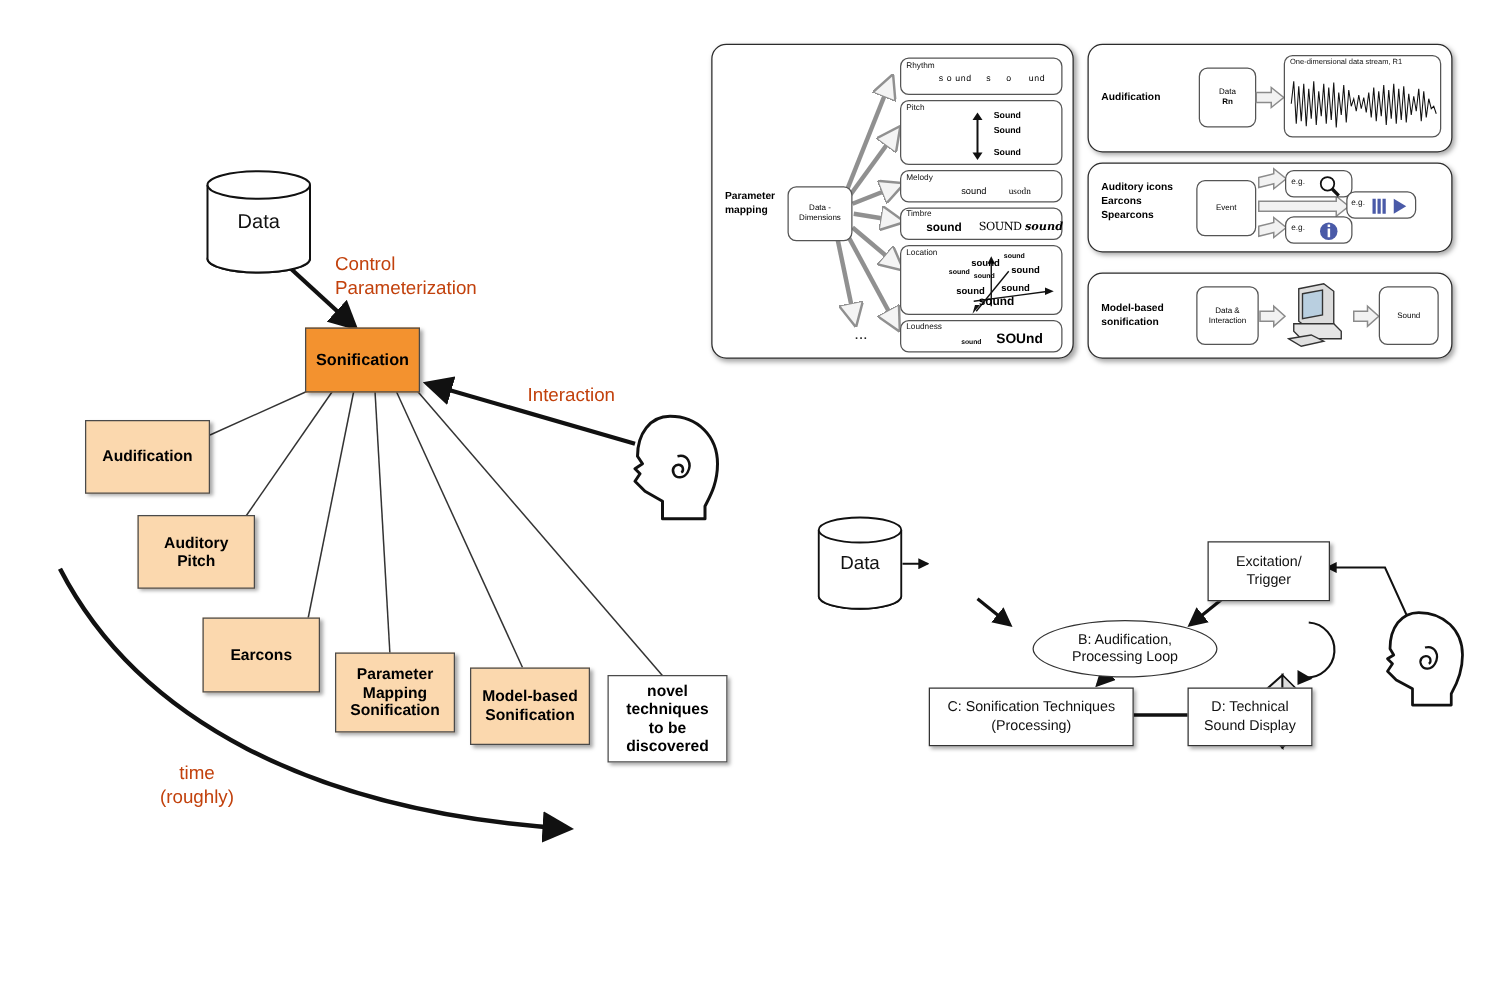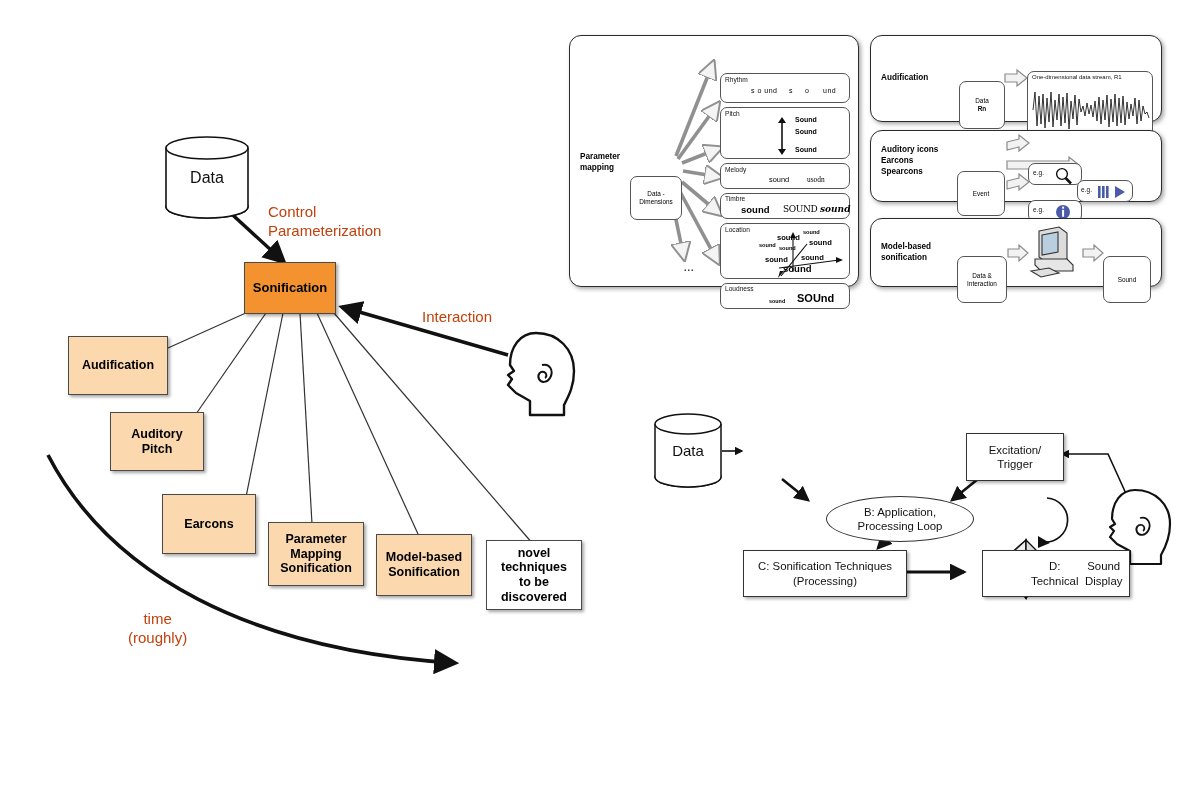--- a/index.html
+++ b/index.html
@@ -36,21 +36,20 @@
   .panel{
     position:absolute;background:#ffffff;border:1.4px solid #2b2b2b;
     border-radius:12px;box-shadow:2px 2px 4px rgba(0,0,0,.35);
   }
   .panel-title{
     position:absolute;font-weight:bold;font-size:8.2px;line-height:1.35;color:#000;
   }
   .rbox{
     position:absolute;background:#fff;border:1px solid #555;border-radius:7px;
     box-sizing:border-box;
-    margin-top:27px;
   }
   .rbox-lbl{position:absolute;font-size:6.6px;color:#111;}
   .rbox-ctr{position:absolute;inset:0;display:flex;align-items:center;
             justify-content:center;text-align:center;font-size:6.4px;line-height:1.25;}
 
   
   .sw{position:absolute;white-space:nowrap;}
   .sw-rhythm{font-size:7px;letter-spacing:.5px;}
   .sw-pitch{font-size:7px;font-weight:bold;}
   .sw-mel{font-size:7.4px;}
@@ -434,30 +433,30 @@
       <path d="M32,30 C40,28 44,36 40,43 C37,48 31,48 29,44 C27,40 30,36 34,37 C37,38 37,42 35,43" fill="none" stroke="#111" stroke-width="1.8"></path>
     </g>
   </svg>
 
   <div class="cyl-label" style="left:25px;top:24px;width:66px;height:53px;">
     <span>Data</span>
   </div>
 
 
   <div class="fellipse ctr" style="left:196px;top:96px;width:146px;height:44px;flex-direction:column;">
-    <span>B: Application,</span>
+    <span>B: Audification,</span>
     <span>Processing Loop</span>
   </div>
 
   <div class="fbox ctr" style="left:113px;top:150px;width:162px;height:45px;flex-direction:column;">
     <span>C: Sonification Techniques</span>
     <span>(Processing)</span>
   </div>
 
-  <div class="fbox ctr" style="left:352px;top:150px;width:98px;height:45px;flex-direction:row;padding-left:48px;">
+  <div class="fbox ctr" style="left:320px;top:150px;width:98px;height:45px;flex-direction:column;">
     <span>D: Technical</span>
     <span>Sound Display</span>
   </div>
 
   <div class="fbox ctr" style="left:336px;top:33px;width:96px;height:46px;flex-direction:column;">
     <span>Excitation/</span>
     <span>Trigger</span>
   </div>
 </div>
 

